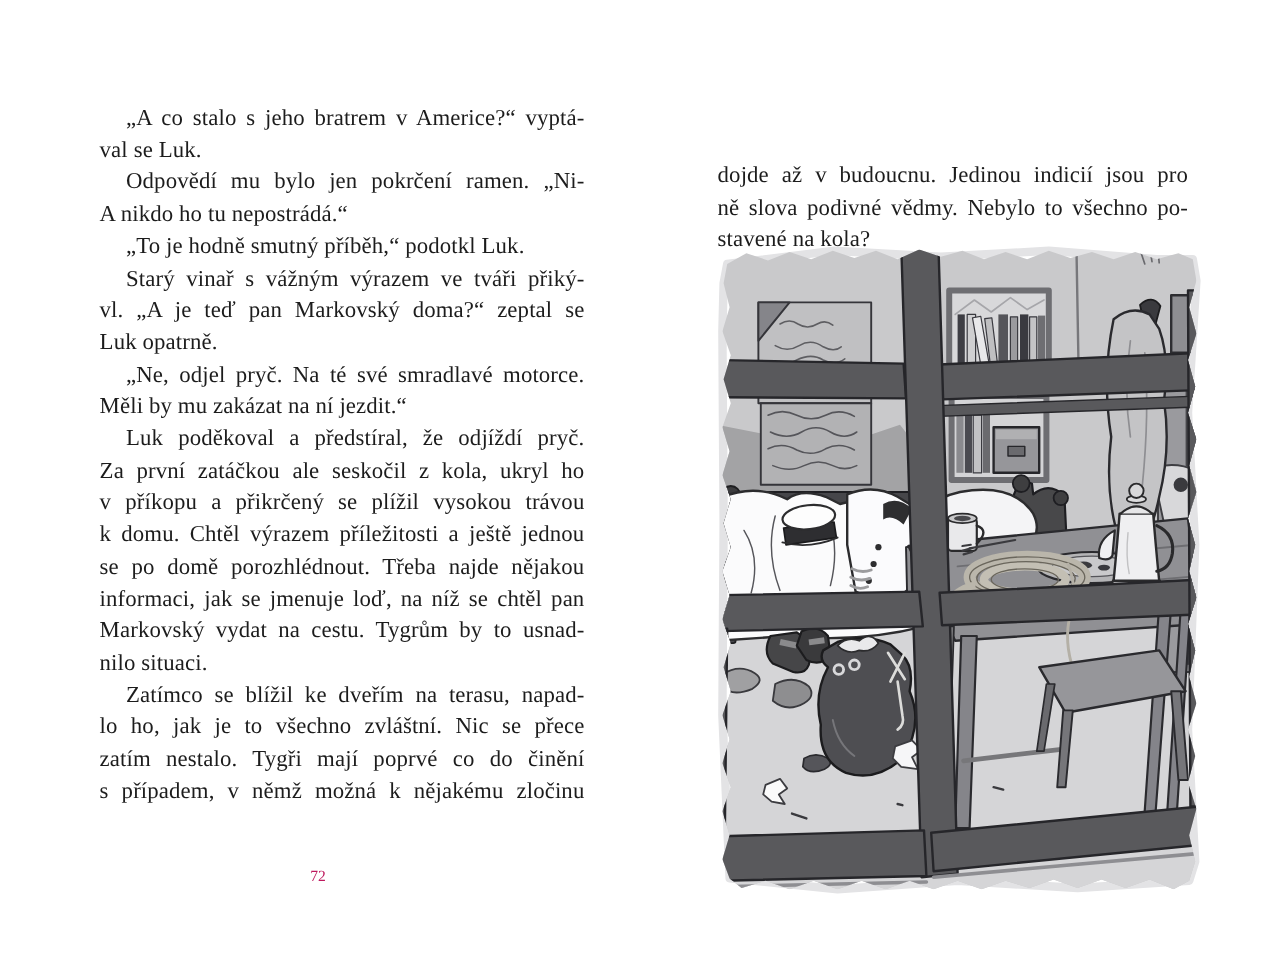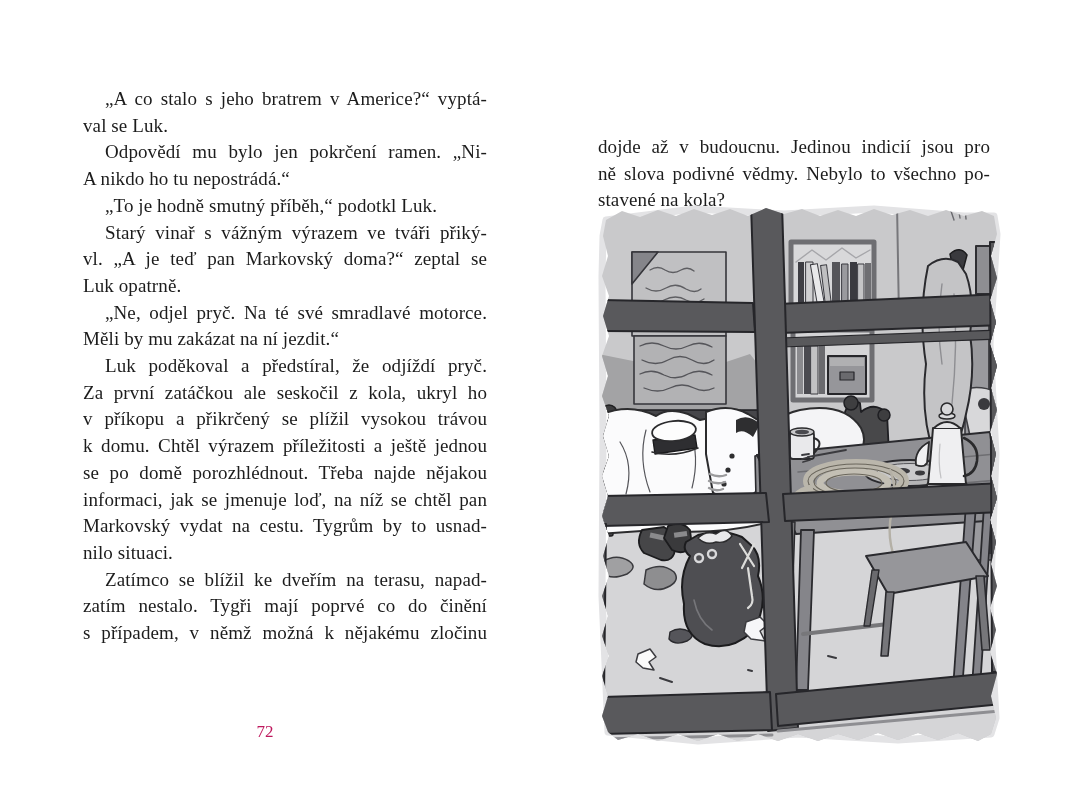--- a/index.html
+++ b/index.html
@@ -5,21 +5,21 @@
   html,body{margin:0;padding:0;background:#ffffff;}
   #page{position:relative;width:1067px;height:800px;background:#ffffff;overflow:hidden;
         font-family:"Liberation Serif","DejaVu Serif",serif;color:#1c1c1c;}
   .textcol{position:absolute;font-size:19px;line-height:26.7px;letter-spacing:0.1px;}
   #left-col{left:63px;top:86px;width:404px;margin-left:20px;}
   #right-col{left:598px;top:86px;width:392px;margin-top:48px;}
   .line{min-height:26.7px;}
   .line.justify{text-align:justify;text-align-last:justify;}
   .line.indent{text-indent:22px;}
   #page-number{position:absolute;left:63px;top:722px;width:404px;text-align:center;
-               font-size:17px;color:#be185d;}
+               font-size:13px;color:#be185d;}
   #illustration-box{position:absolute;left:598px;top:204px;width:403px;height:543px;}
   svg{display:block;}
 </style>
 </head>
 <body>
 
 <div id="page">
 
   <div id="left-col" class="textcol">
       <div class="line indent justify">„A co stalo s jeho bratrem v Americe?“ vyptá-</div>
@@ -34,20 +34,21 @@
       <div class="line">Měli by mu zakázat na ní jezdit.“</div>
       <div class="line indent justify">Luk poděkoval a předstíral, že odjíždí pryč.</div>
       <div class="line justify">Za první zatáčkou ale seskočil z kola, ukryl ho</div>
       <div class="line justify">v příkopu a přikrčený se plížil vysokou trávou</div>
       <div class="line justify">k domu. Chtěl výrazem příležitosti a ještě jednou</div>
       <div class="line justify">se po domě porozhlédnout. Třeba najde nějakou</div>
       <div class="line justify">informaci, jak se jmenuje loď, na níž se chtěl pan</div>
       <div class="line justify">Markovský vydat na cestu. Tygrům by to usnad-</div>
       <div class="line">nilo situaci.</div>
       <div class="line indent justify">Zatímco se blížil ke dveřím na terasu, napad-</div>
+      <div class="line justify">lo ho, jak je to všechno zvláštní. Nic se přece</div>
       <div class="line justify">zatím nestalo. Tygři mají poprvé co do činění</div>
       <div class="line justify">s případem, v němž možná k nějakému zločinu</div>
     </div>
 
   <div id="right-col" class="textcol">
       <div class="line justify">dojde až v budoucnu. Jedinou indicií jsou pro</div>
       <div class="line justify">ně slova podivné vědmy. Nebylo to všechno po-</div>
       <div class="line">stavené na kola?</div>
     </div>
 

